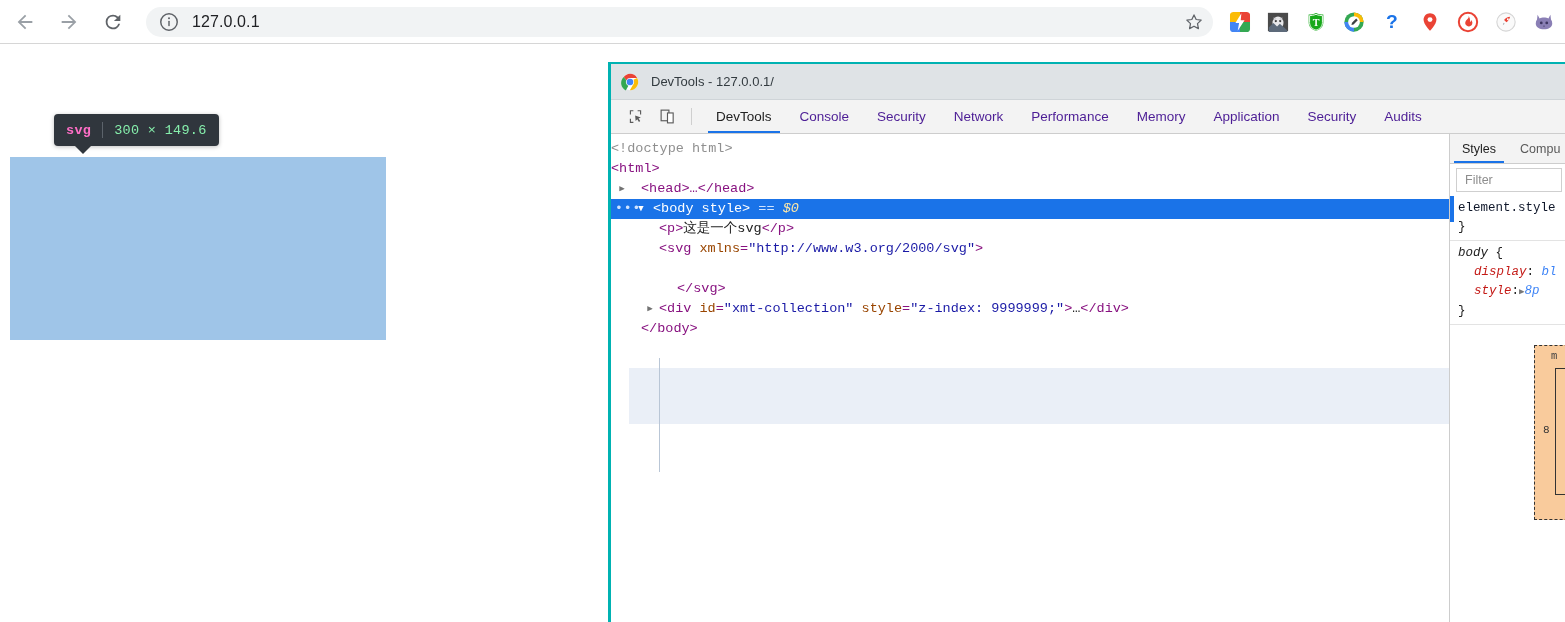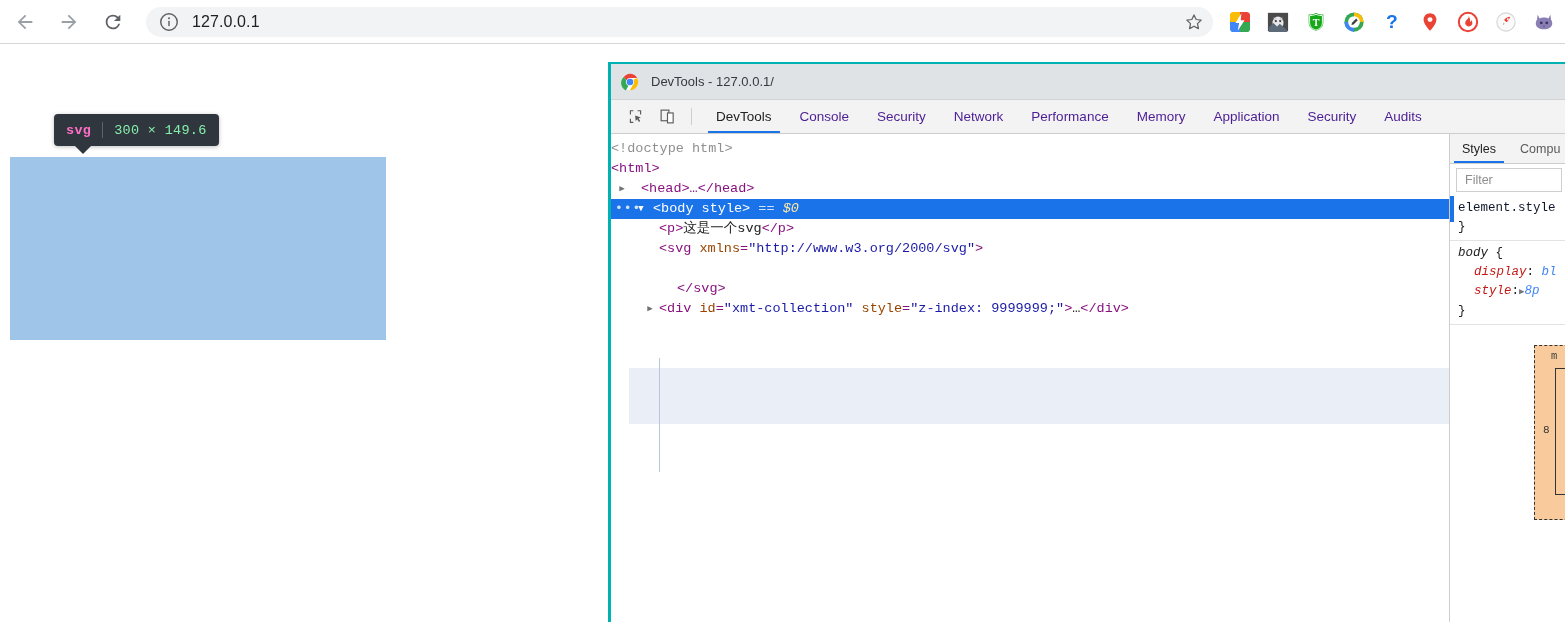--- a/index.html
+++ b/index.html
@@ -500,20 +500,23 @@
 
         <div class="dom-line indent1">
           <span class="tri" style="left:33px">▶</span>
           <span style="padding-left:18px; display:inline-block;">
             <span class="tag">&lt;div</span>
             <span class="attr">id</span><span class="punct">=</span><span class="val">"xmt-collection"</span>
             <span class="attr">style</span><span class="punct">=</span><span class="val">"z-index: 9999999;"</span><span class="tag">&gt;</span><span class="txt">…</span><span class="tag">&lt;/div&gt;</span>
           </span>
         </div>
 
+        <div class="dom-line indent1">
+          <span class="tag">&lt;/body&gt;</span>
+        </div>
 
       </div>
 
       <div id="styles-pane">
         <div id="styles-tabbar">
           <div class="st-tab active">
               <span>Styles</span>
             </div>
           <div class="st-tab">
               <span>Compu</span>

